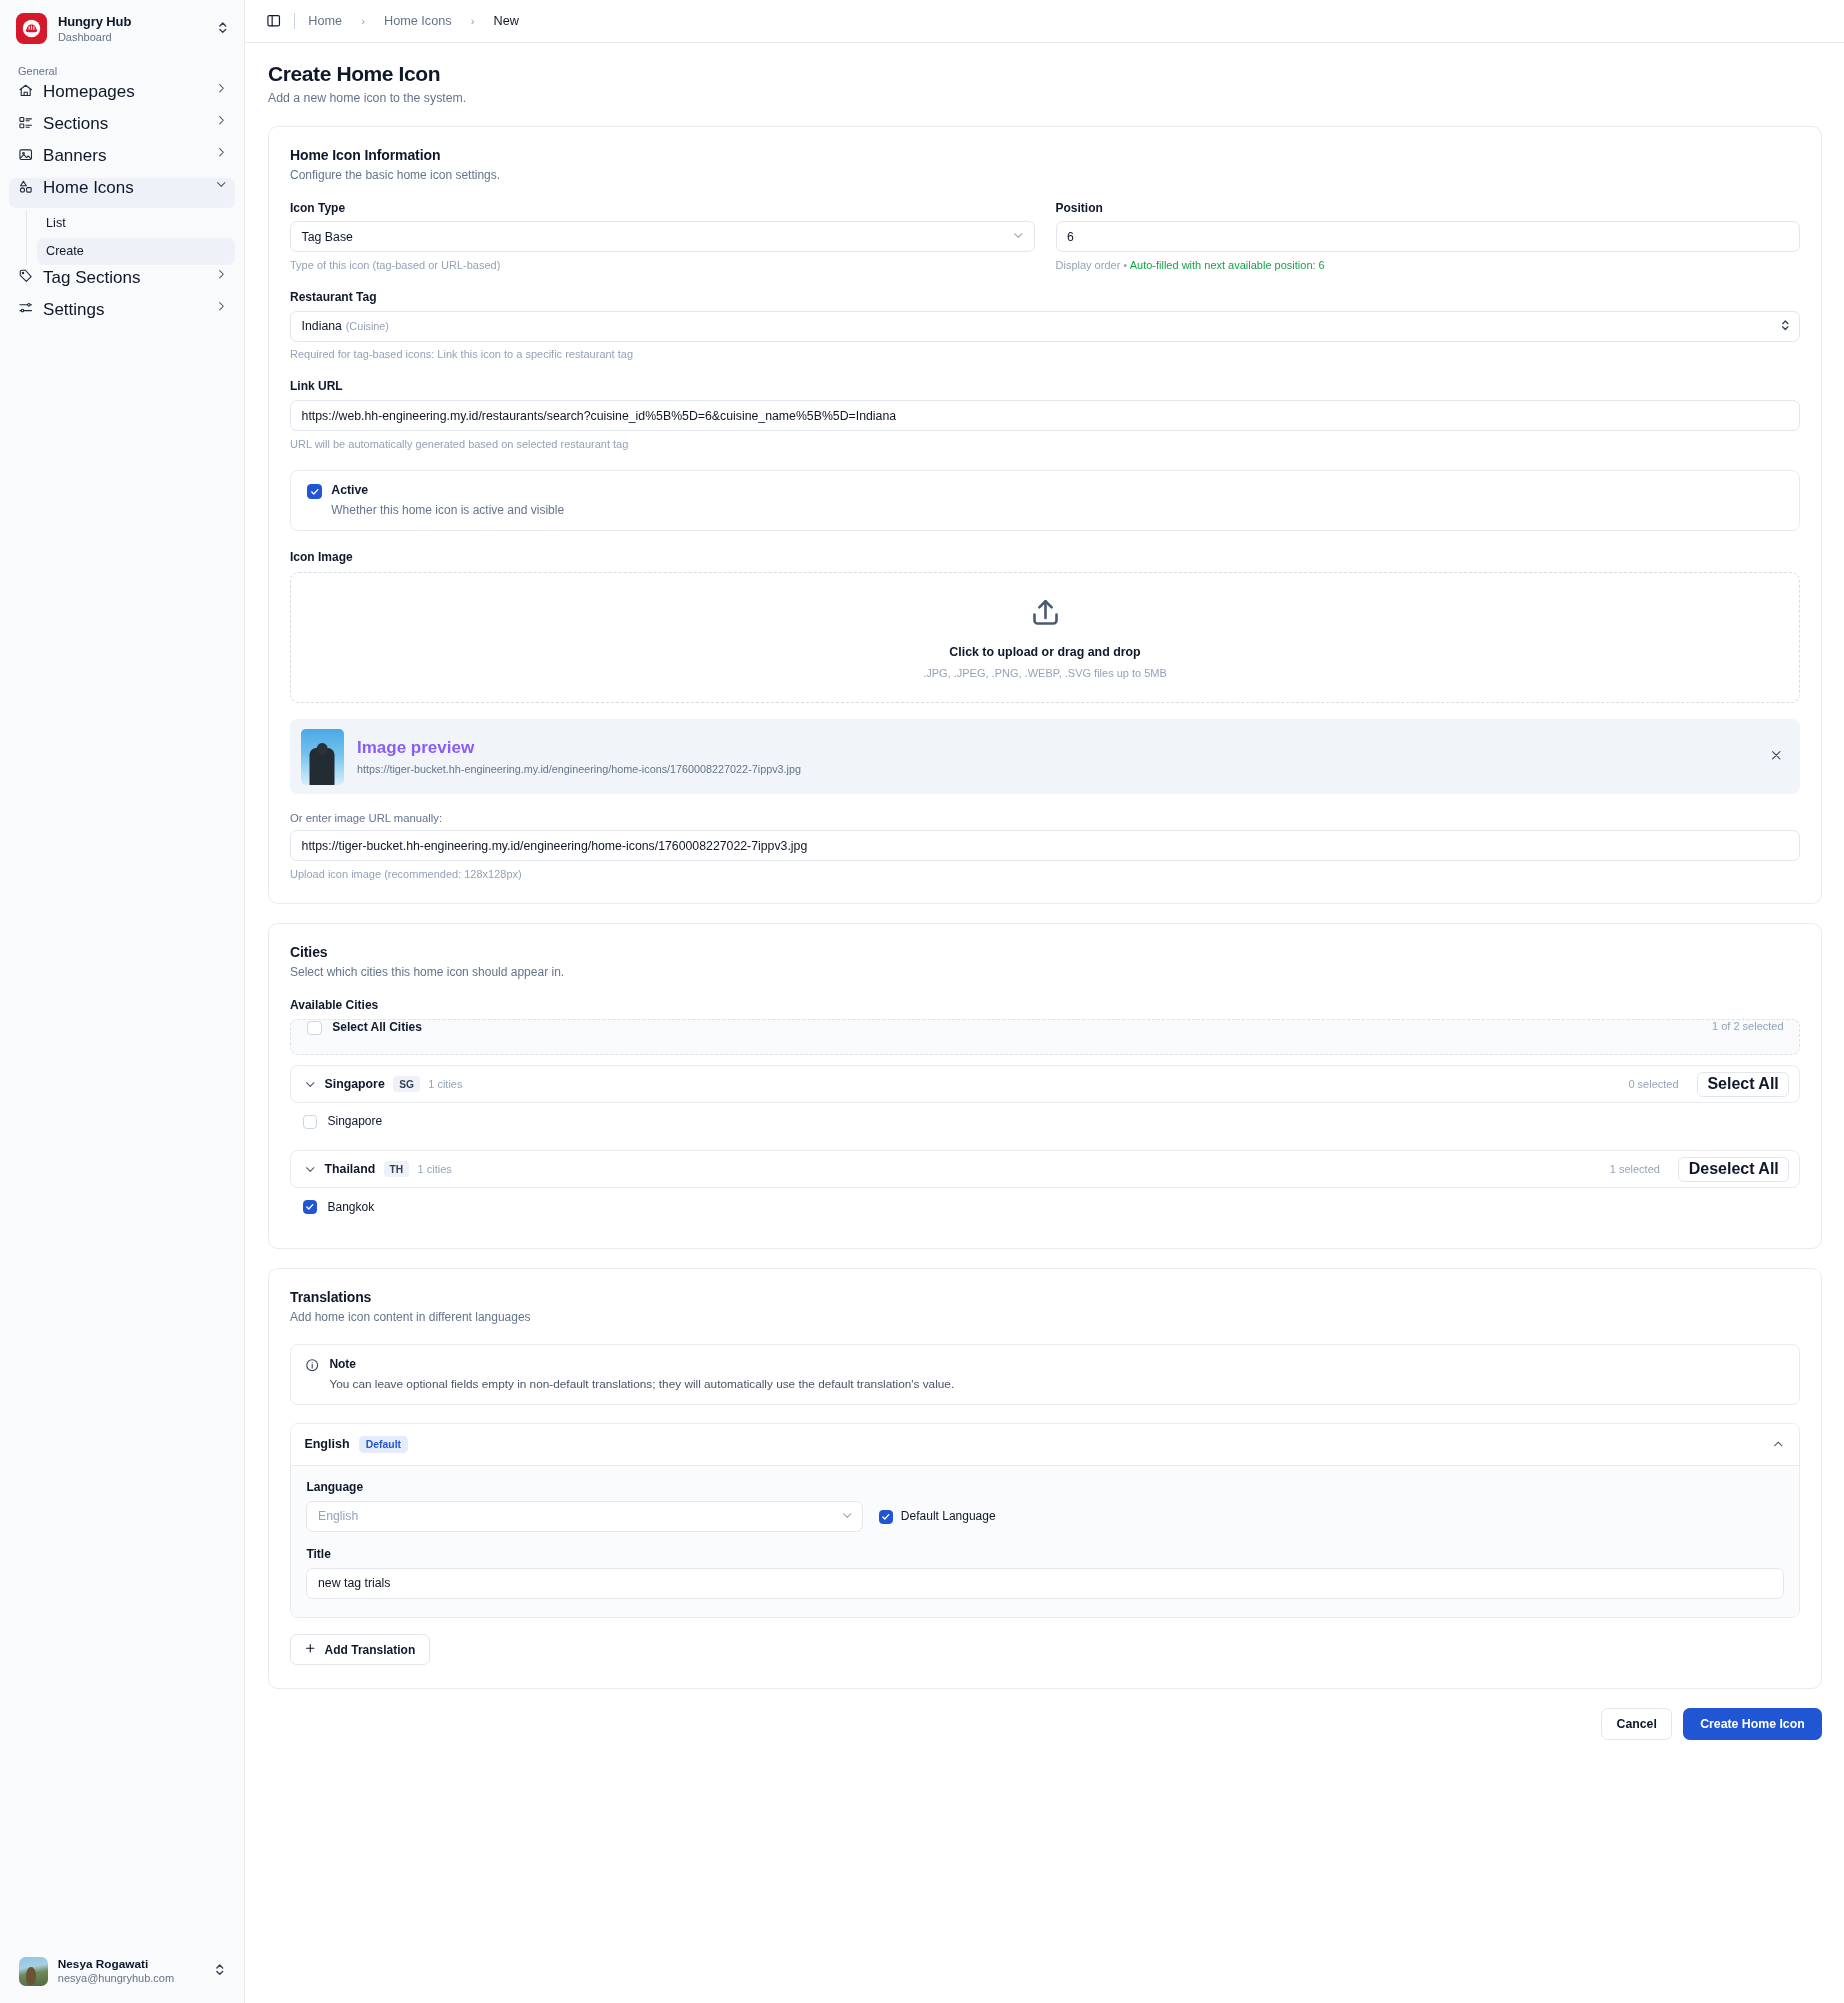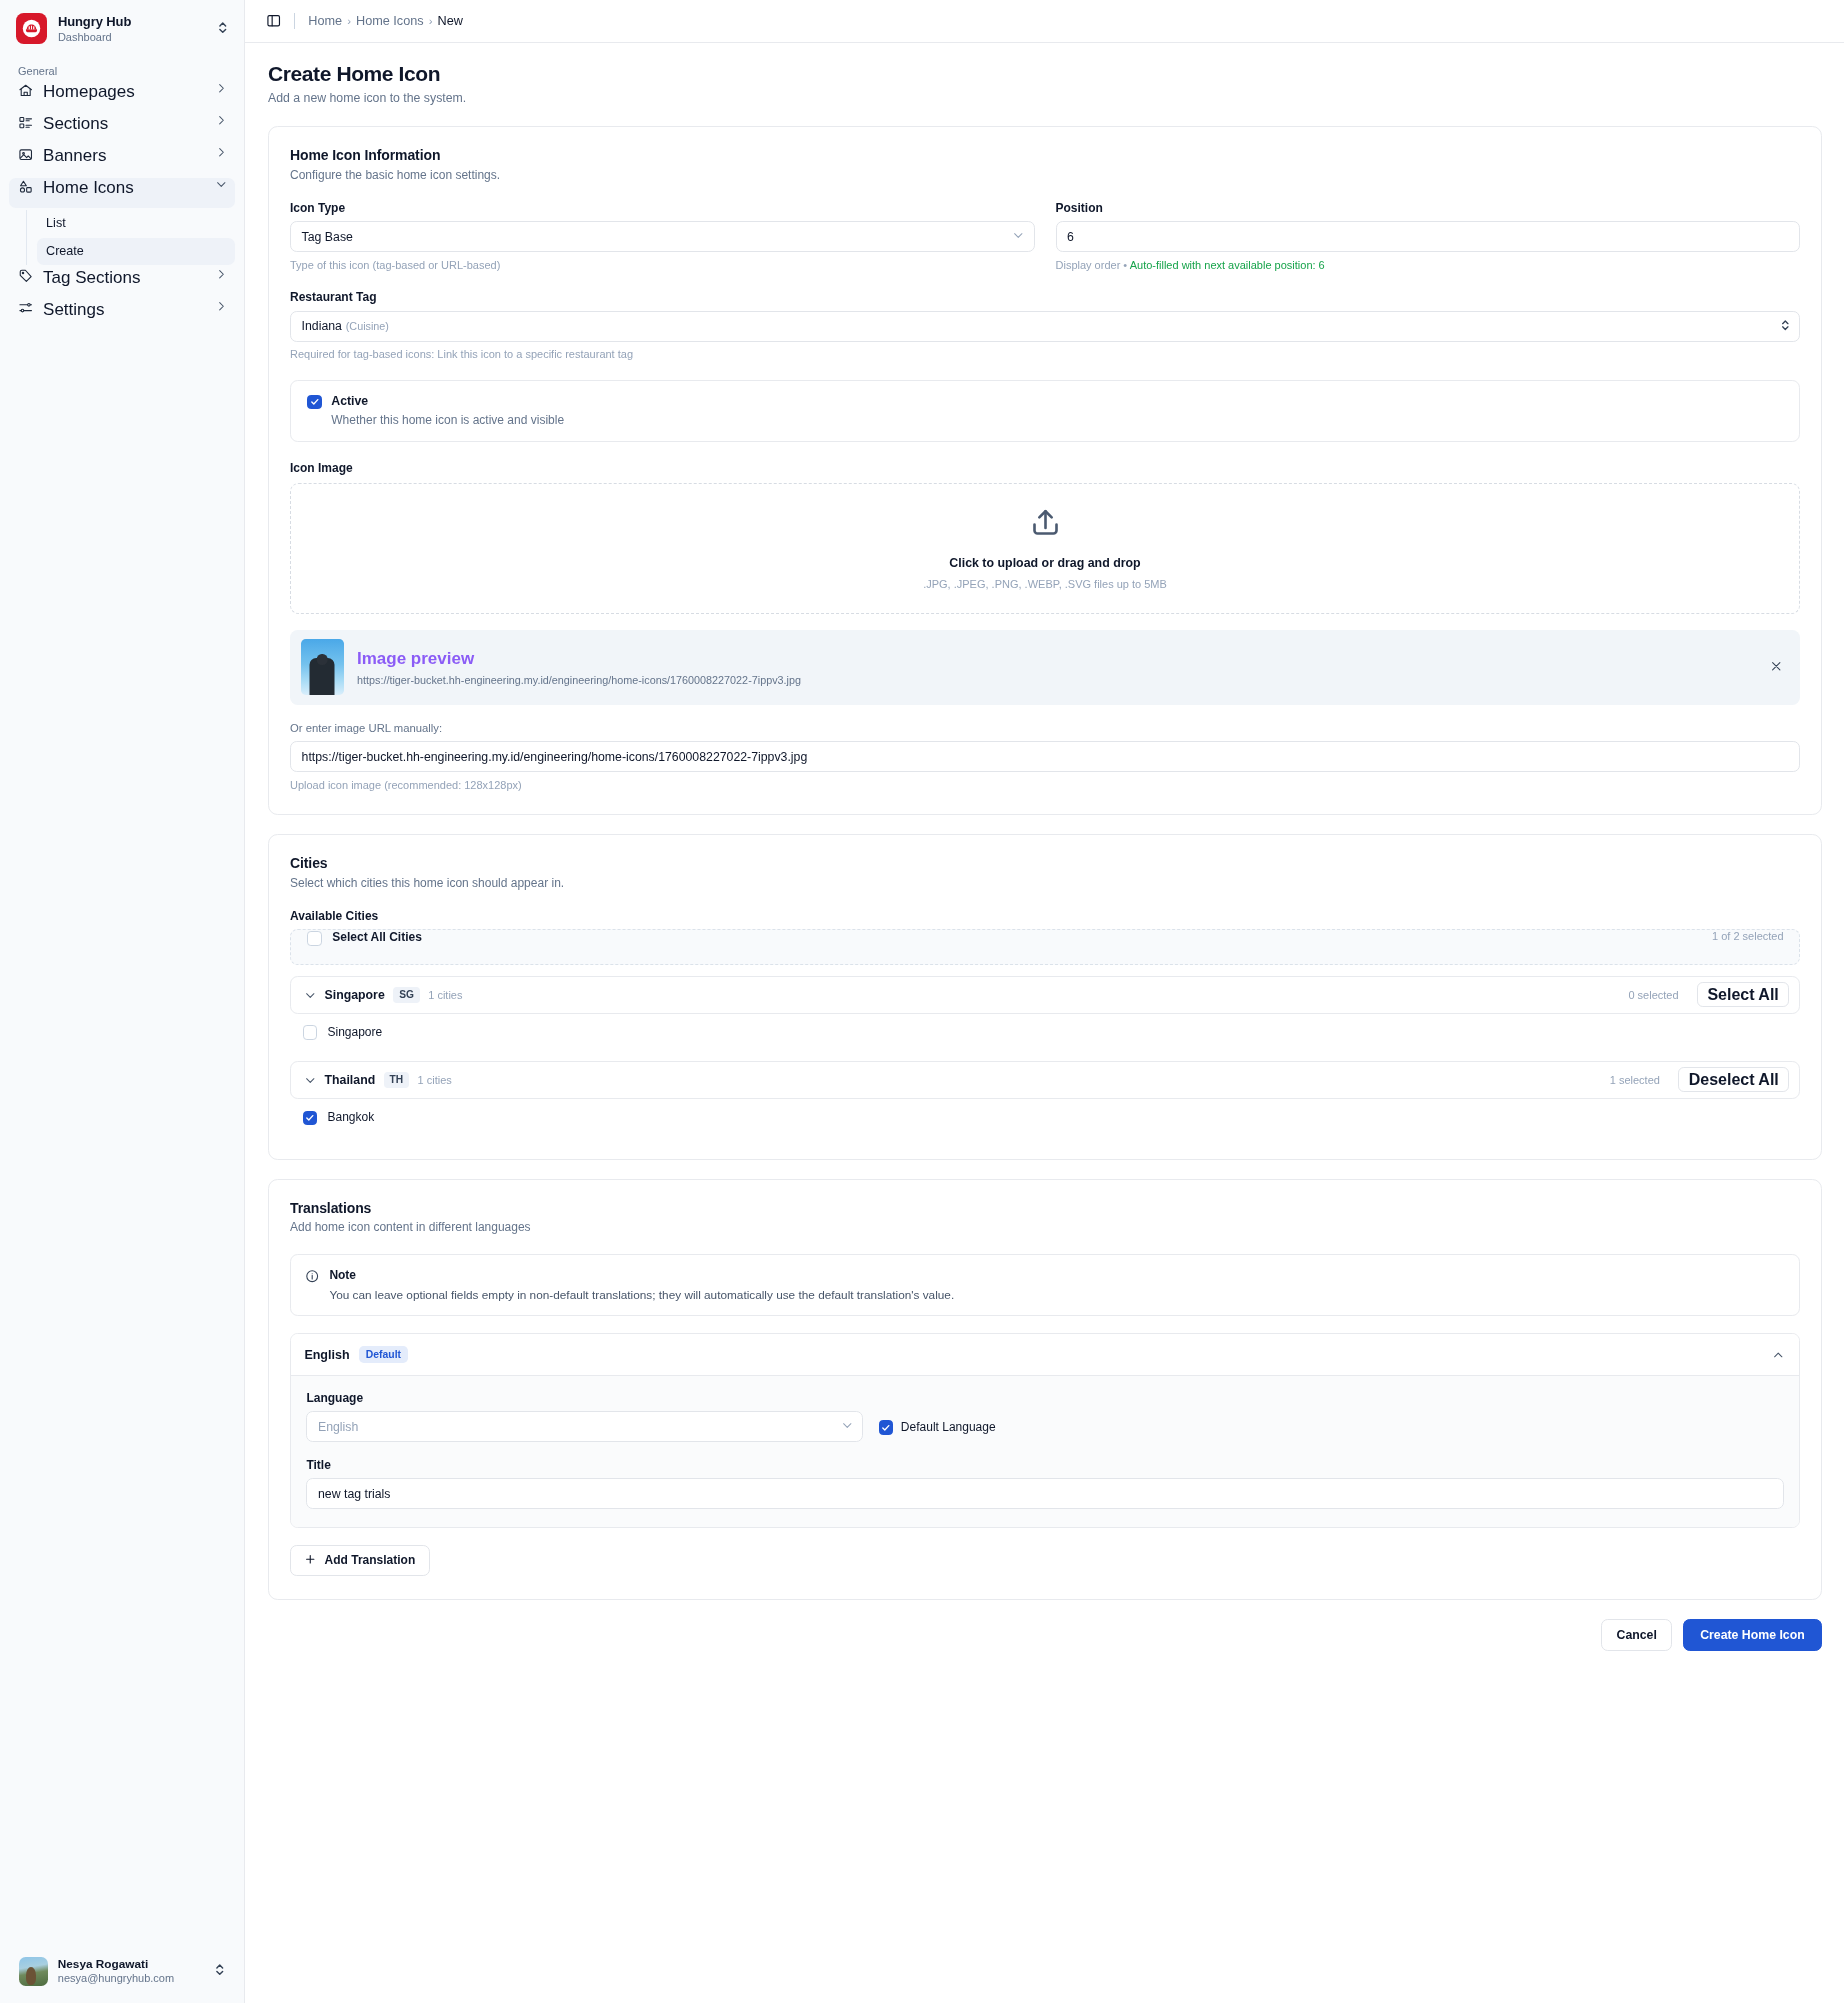--- a/index.html
+++ b/index.html
@@ -117,21 +117,21 @@
     height: 43px;
     border-bottom: 1px solid #e8eaee;
     display: flex;
     align-items: center;
     gap: 0;
     padding: 0 19px 0 21px;
     flex: 0 0 auto;
   }
   .panel-icon { color: #0f172a; display: flex; align-items: center; cursor: pointer; }
   .topbar-div { width: 1px; height: 15.4px; background: #cbd5e1; margin: 0 13.4px 0 12.5px; }
-  .crumbs { display: flex; align-items: center; gap: 5px; font-size: 12.7px; }
+  .crumbs { display: flex; align-items: center; gap: 19px; font-size: 12.7px; }
   .crumb { color: #64748b; cursor: pointer; }
   .crumb.current { color: #0f172a; }
   .crumb-sep { color: #94a3b8; font-size: 11.5px; }
 
   .page-head { padding: 19px 23px 7.7px 23px; }
   .page-title { font-size: 21px; font-weight: 700; letter-spacing: -0.4px; color: #0f172a; }
   .page-sub { font-size: 12.3px; color: #64748b; margin-top: 4.8px; }
 
   .content { padding: 13.4px 23px 0 23px; overflow: hidden; }
 
@@ -571,20 +571,25 @@
             <span class="upd-ico">
               <svg width="10.6" height="12.5" viewBox="0 0 12 14" fill="none" stroke="currentColor" stroke-width="1.5" stroke-linecap="round" stroke-linejoin="round">
                 <path d="M3 5.2 6 2.2l3 3"></path>
                   <path d="M3 8.8 6 11.8l3-3"></path>
               </svg>
             </span>
           </div>
           <div class="hint">Required for tag-based icons: Link this icon to a specific restaurant tag</div>
         </div>
 
+        <div class="block">
+          <label class="field-label">Link URL</label>
+          <div class="inp">https://web.hh-engineering.my.id/restaurants/search?cuisine_id%5B%5D=6&amp;cuisine_name%5B%5D=Indiana</div>
+          <div class="hint">URL will be automatically generated based on selected restaurant tag</div>
+        </div>
 
         <div class="checkbox-card">
           <span class="cb checked">
             <svg width="9.6" height="9.6" viewBox="0 0 24 24" fill="none" stroke="#ffffff" stroke-width="3.4" stroke-linecap="round" stroke-linejoin="round">
                 <path d="M4.5 12.5l5 5 10-11"></path>
               </svg>
           </span>
           <div>
             <div class="cb-title">Active</div>
             <div class="cb-sub">Whether this home icon is active and visible</div>

